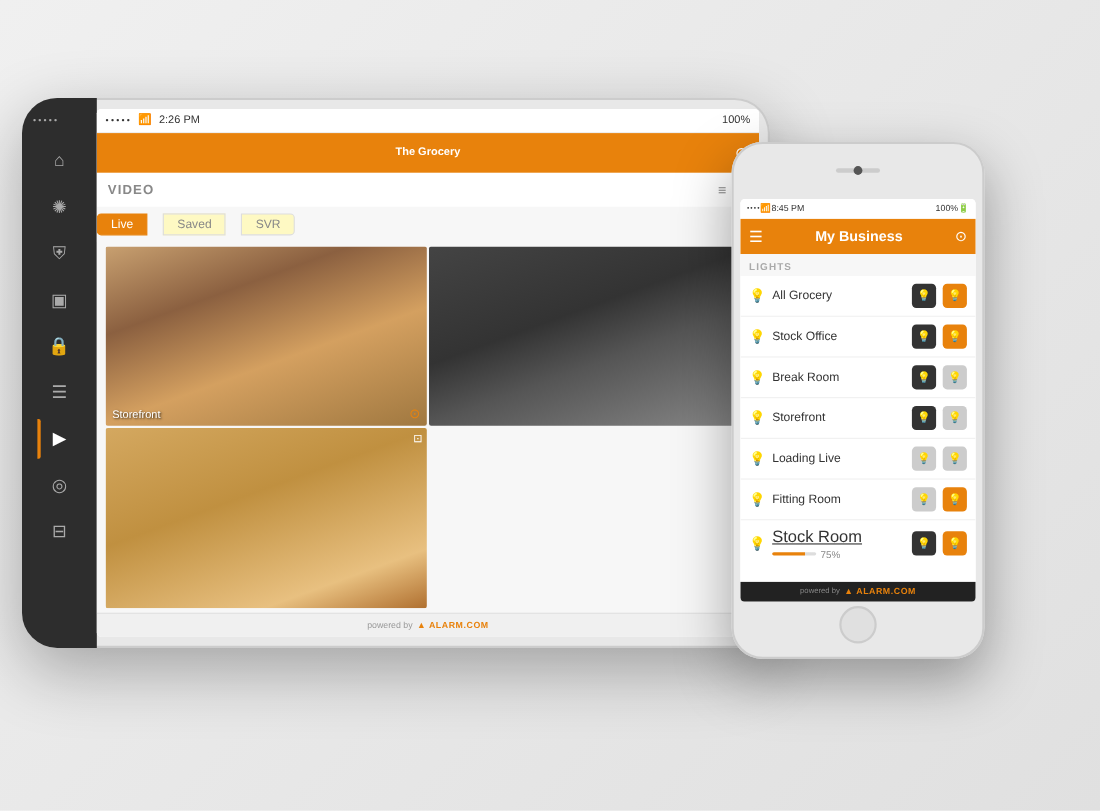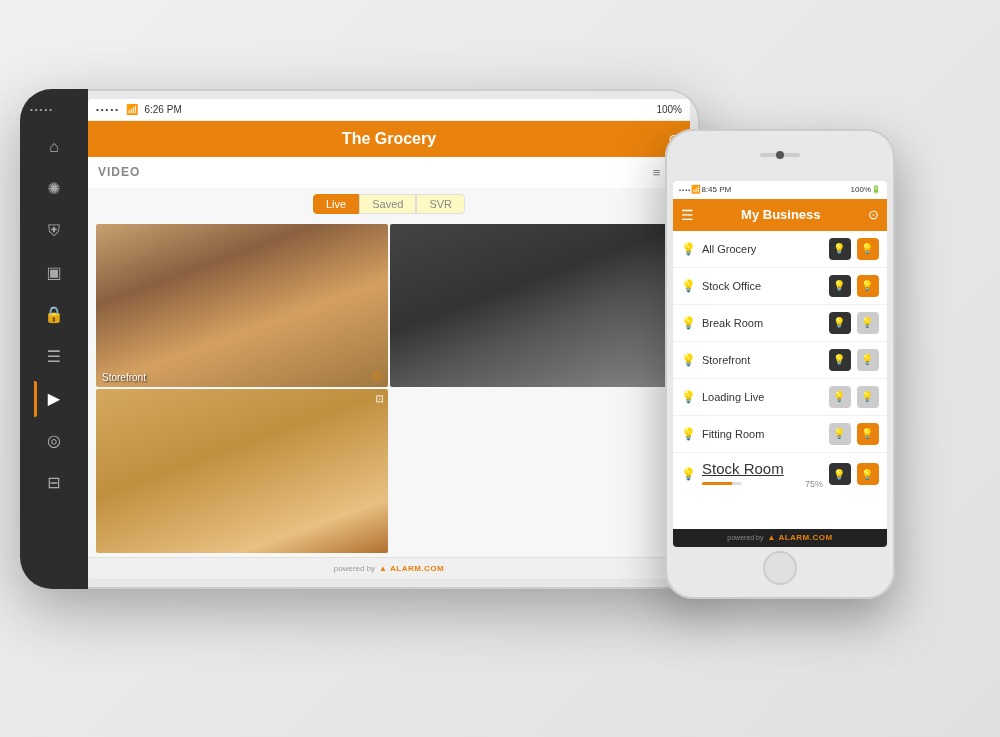--- a/index.html
+++ b/index.html
@@ -54,21 +54,21 @@
     .tablet-header {
       background: #e8820c;
       height: 36px;
       display: flex;
       align-items: center;
       justify-content: center;
       position: relative;
     }
     .tablet-header-title {
       color: #fff;
-      font-size: 16px;
+      font-size: 10px;
       font-weight: 600;
     }
     .tablet-header-icon {
       position: absolute;
       right: 10px;
       color: #fff;
       font-size: 14px;
     }
 
     
@@ -94,22 +94,21 @@
     .tablet-video-icons {
       display: flex;
       gap: 8px;
       color: #888;
       font-size: 13px;
     }
 
     
     .tablet-tabs {
       display: flex;
-      justify-content: center;
-      gap: 0;
+      gap: 14px;
       padding: 6px 0;
       background: #f7f7f7;
     }
     .tablet-tab {
       padding: 3px 12px;
       font-size: 11px;
       border: 1px solid #ddd;
       color: #888;
       background: #fef9c3;
       cursor: pointer;
@@ -411,21 +410,21 @@
       <div class="sidebar-icon active">▶</div>
       <div class="sidebar-icon">◎</div>
       <div class="sidebar-icon">⊟</div>
     </div>
 
     <div class="tablet-inner">
 
       <div class="tablet-statusbar">
         <span class="dots">•••••</span>
         <span>📶</span>
-        <span>6:26 PM</span>
+        <span>2:26 PM</span>
         <span style="flex:1"></span>
         <span>100%</span>
       </div>
 
       <div class="tablet-header">
         <span class="tablet-header-title">The Grocery</span>
         <span class="tablet-header-icon">⊙</span>
       </div>
 
       <div class="tablet-content">
@@ -484,20 +483,21 @@
         <span>100%</span>
         <span style="font-size:8px;">🔋</span>
       </div>
 
       <div class="phone-header">
         <span class="phone-menu-icon">☰</span>
         <span class="phone-header-title">My Business</span>
         <span class="phone-header-settings">⊙</span>
       </div>
 
+      <div class="phone-section-label">LIGHTS</div>
 
       <div class="phone-list">
 
         <div class="phone-list-item">
           <span class="light-icon">💡</span>
           <span class="light-name">All Grocery</span>
           <div class="btn-dark">💡</div>
           <div class="btn-orange">💡</div>
         </div>
 
@@ -533,21 +533,21 @@
           <span class="light-icon">💡</span>
           <span class="light-name">Fitting Room</span>
           <div class="btn-gray">💡</div>
           <div class="btn-orange">💡</div>
         </div>
 
         <div class="phone-list-item">
           <span class="light-icon">💡</span>
           <div class="light-name" style="display:flex;flex-direction:column;gap:2px;">
             <span style="text-decoration:underline;font-size:15px;color:#333;">Stock Room</span>
-            <div style="display:flex;align-items:center;gap:18px;justify-content:space-between;">
+            <div style="display:flex;align-items:center;gap:4px;">
               <div class="light-slider"></div>
               <span class="light-pct">75%</span>
             </div>
           </div>
           <div class="btn-dark">💡</div>
           <div class="btn-orange">💡</div>
         </div>
 
       </div>
 

